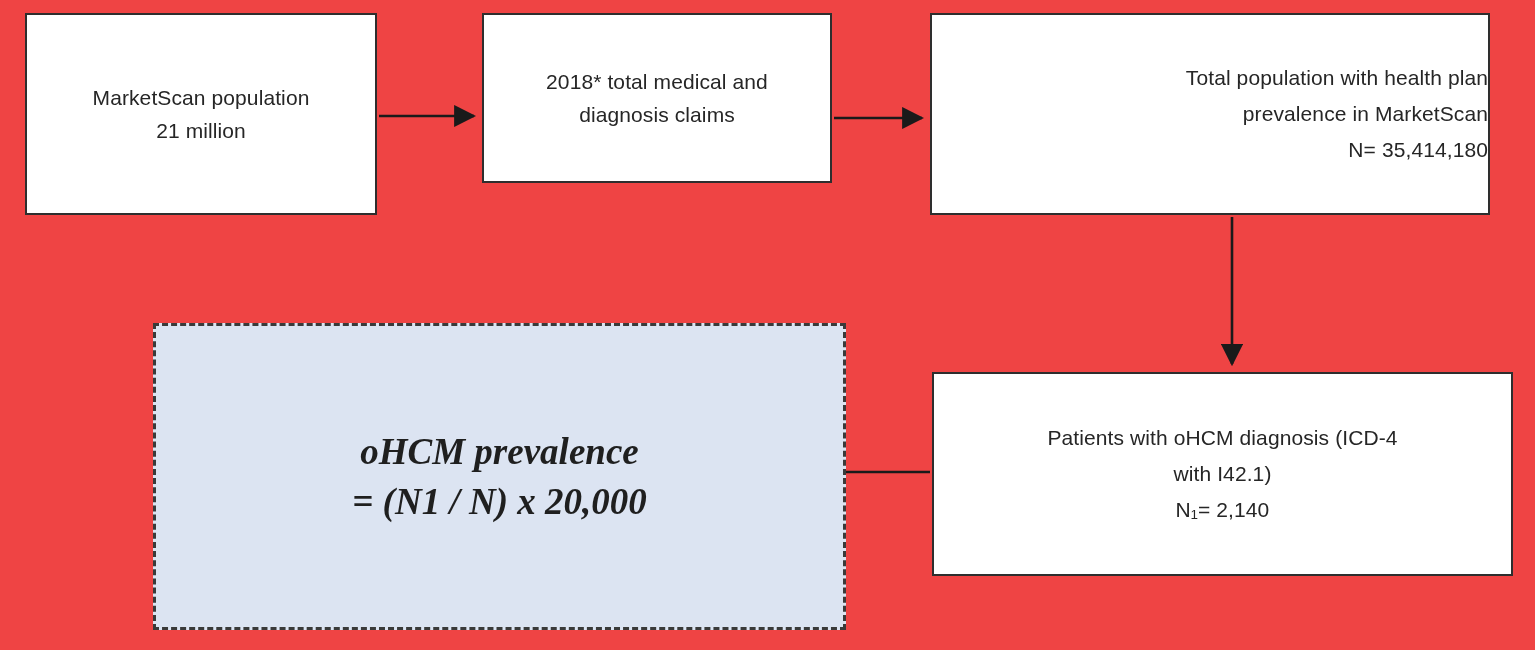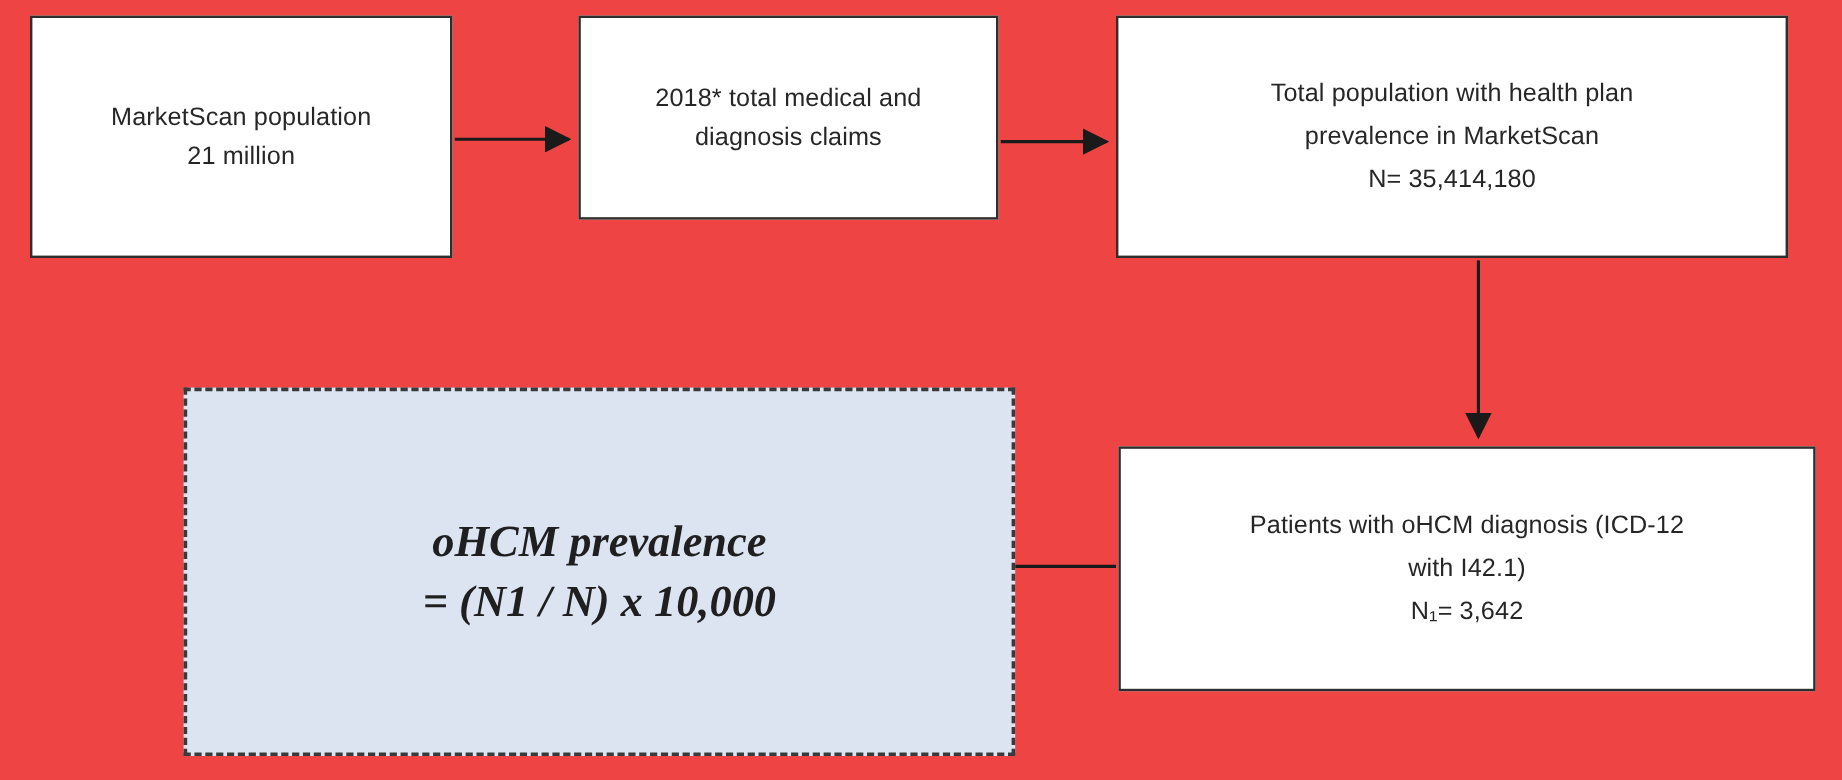--- a/index.html
+++ b/index.html
@@ -37,21 +37,21 @@
   }
   .node .line {
     display: block;
     font-size: 21px;
     line-height: 33px;
     letter-spacing: 0.1px;
     white-space: nowrap;
   }
   .node-marketscan  { left: 25px;  top: 13px;  width: 352px; height: 202px; }
   .node-claims      { left: 482px; top: 13px;  width: 350px; height: 170px; }
-  .node-enrollment  { left: 930px; top: 13px;  width: 560px; height: 202px; }
+  .node-enrollment  { left: 930px; top: 13px;  width: 560px; height: 202px; align-items: flex-end; }
   .node-patients    { left: 932px; top: 372px; width: 581px; height: 204px; }
   .node-enrollment .line,
   .node-patients .line { line-height: 36px; }
 
   .node-formula {
     position: absolute;
     box-sizing: border-box;
     left: 136px;
     top: 323px;
     width: 693px;
@@ -111,23 +111,23 @@
     <span class="line">diagnosis claims</span>
   </div>
 
   <div class="node node-enrollment">
     <span class="line">Total population with health plan</span>
     <span class="line">prevalence in MarketScan</span>
     <span class="line">N= 35,414,180</span>
   </div>
 
   <div class="node node-patients">
-    <span class="line">Patients with oHCM diagnosis (ICD-12</span>
+    <span class="line">Patients with oHCM diagnosis (ICD-4</span>
     <span class="line">with I42.1)</span>
-    <span class="line">N₁= 3,642</span>
+    <span class="line">N₁= 2,140</span>
   </div>
 
   <div class="node-formula">
     <span class="line">oHCM prevalence</span>
-    <span class="line">=  (N1 / N) x 10,000</span>
+    <span class="line">=  (N1 / N) x 20,000</span>
   </div>
 
 </div>
 
 </body></html>

